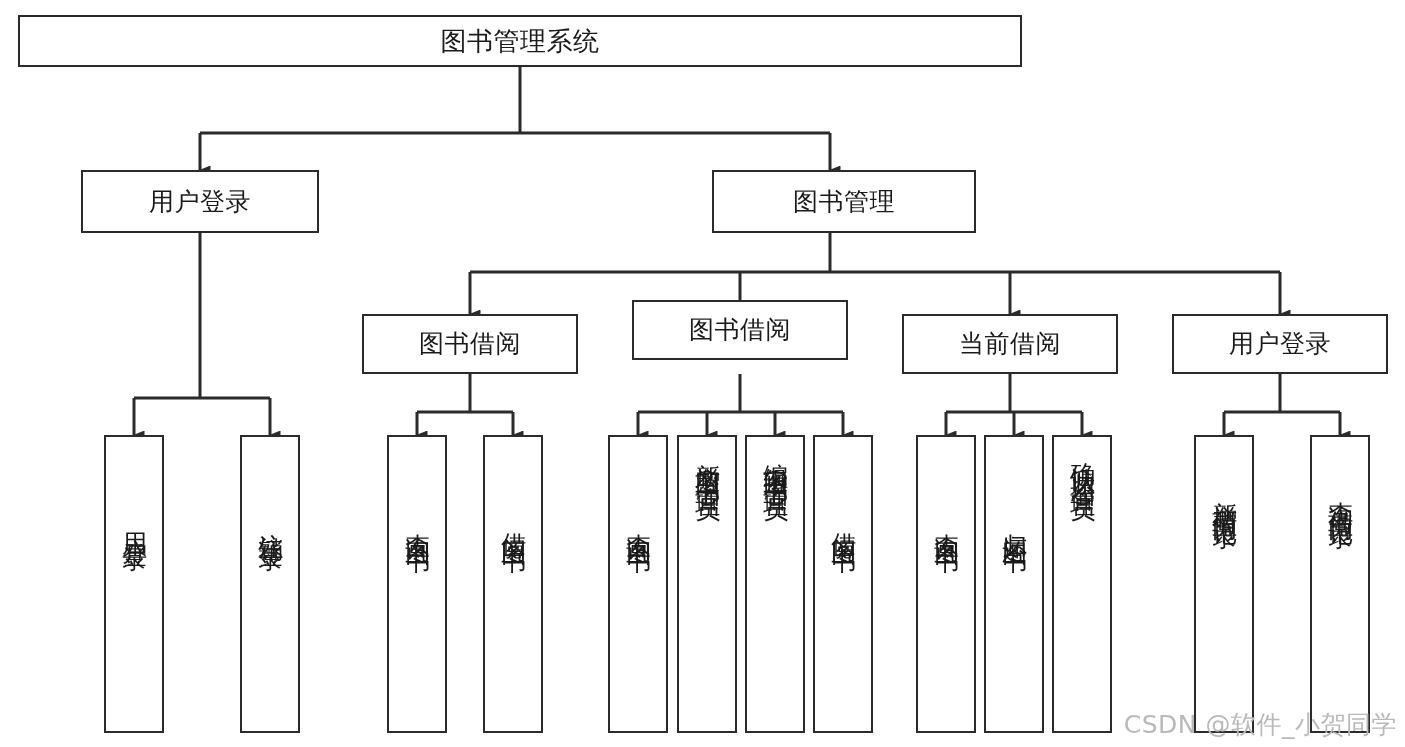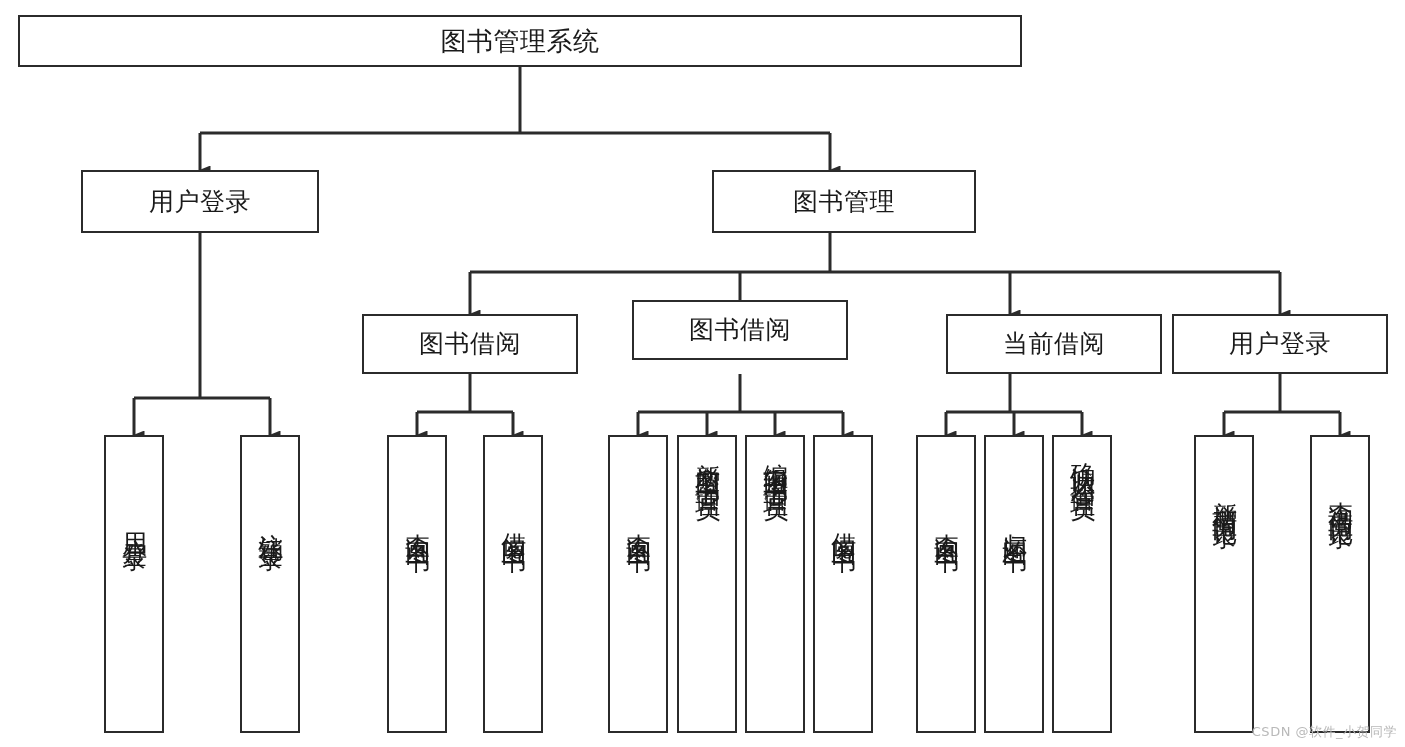--- a/index.html
+++ b/index.html
@@ -67,21 +67,21 @@
   .node-box.vertical.medium .node-label {
     padding-top: 40px;
   }
   .node-box.vertical.long .node-label {
     padding-top: 2px;
   }
   #watermark {
     position: absolute;
     right: 8px;
     bottom: 6px;
-    font-size: 13px;
+    font-size: 25px;
     color: #b9b9b9;
     letter-spacing: 0.5px;
     white-space: nowrap;
     pointer-events: none;
   }
 </style>
 </head>
 <body>
 
 <div id="diagram-root">
@@ -138,21 +138,21 @@
       </div>
       <div class="node-box horizontal" style="left: 712px; top: 170px; width: 264px; height: 63px;">
         <span class="node-label">图书管理</span>
       </div>
       <div class="node-box horizontal" style="left: 362px; top: 314px; width: 216px; height: 60px;">
         <span class="node-label">图书借阅</span>
       </div>
       <div class="node-box horizontal" style="left: 632px; top: 300px; width: 216px; height: 60px;">
         <span class="node-label">图书借阅</span>
       </div>
-      <div class="node-box horizontal" style="left: 946px; top: 314px; width: 216px; height: 60px;">
+      <div class="node-box horizontal" style="left: 902px; top: 314px; width: 216px; height: 60px;">
         <span class="node-label">当前借阅</span>
       </div>
       <div class="node-box horizontal" style="left: 1172px; top: 314px; width: 216px; height: 60px;">
         <span class="node-label">用户登录</span>
       </div>
       <div class="node-box vertical short" style="left: 104px; top: 435px; width: 60px; height: 298px;">
         <span class="node-label">用户登录</span>
       </div>
       <div class="node-box vertical short" style="left: 240px; top: 435px; width: 60px; height: 298px;">
         <span class="node-label">注销登录</span>

